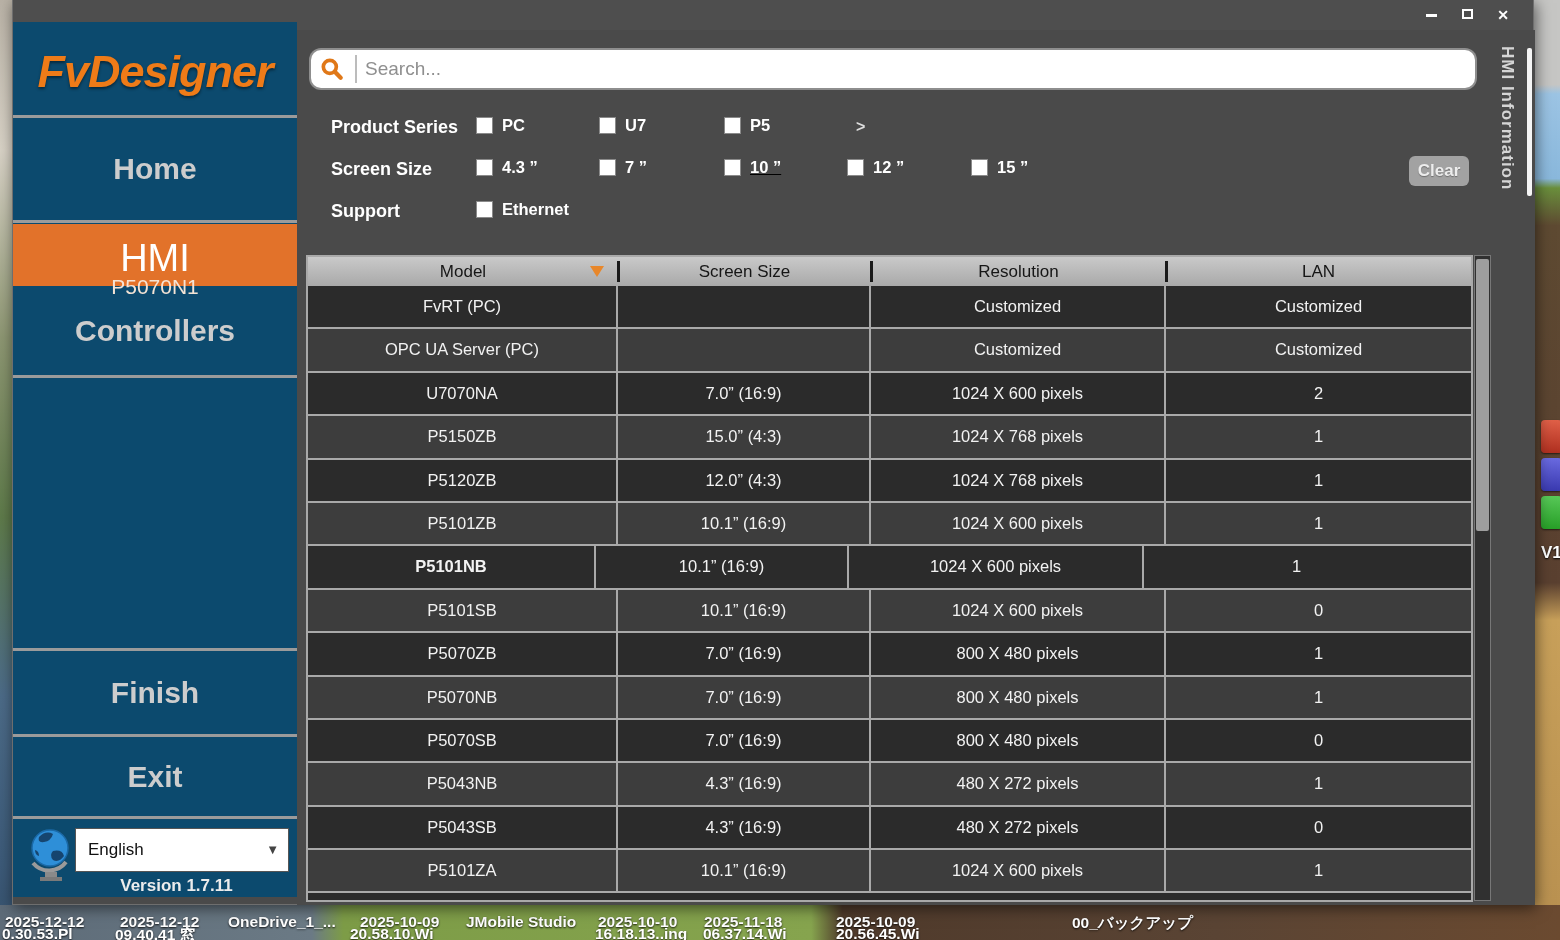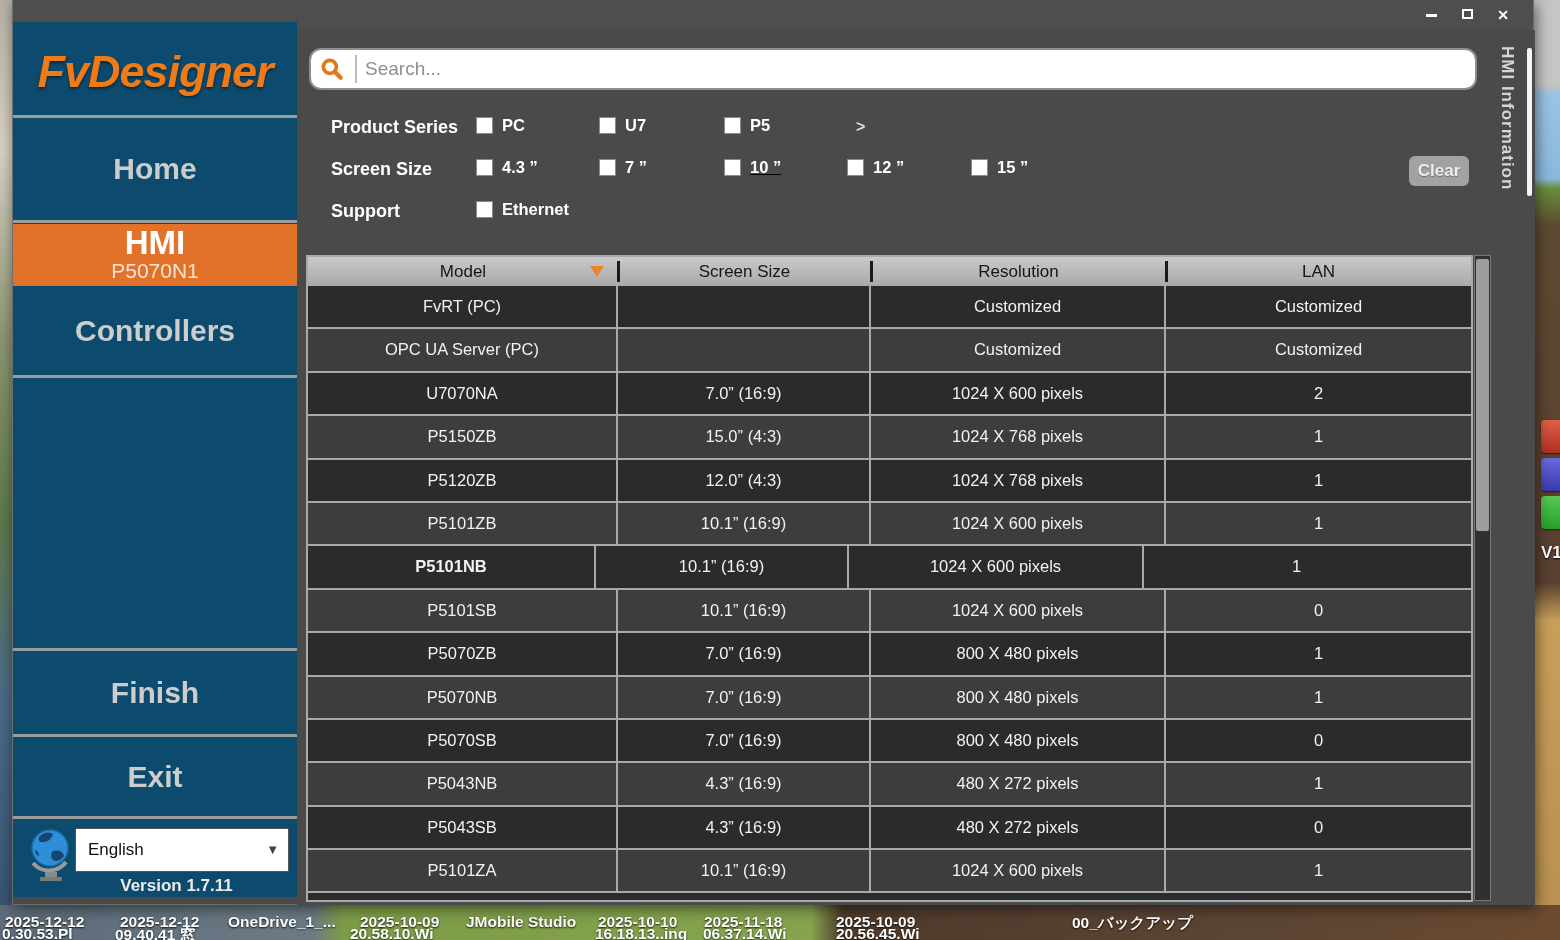--- a/index.html
+++ b/index.html
@@ -35,21 +35,21 @@
   .logo{position:absolute;top:8px;left:0;width:100%;height:84px;line-height:84px;text-align:center;
     font-size:45px;font-weight:bold;font-style:italic;color:#ee7b18;text-shadow:0 2px 3px rgba(0,0,0,.45);letter-spacing:-1px;}
   .sep{position:absolute;left:0;width:100%;height:3px;background:#9b9b9b;}
   .s1{top:93px}.s2{top:198px}.s3{top:353px}.s4{top:626px}.s5{top:712px}.s6{top:794px}
   .nav{position:absolute;left:0;width:100%;text-align:center;color:#cdcdcd;font-weight:bold;font-size:30px;cursor:pointer;}
   .nav.home{top:96px;height:102px;line-height:102px;}
   .nav.ctrl{top:264px;height:89px;line-height:89px;}
   .nav.finish{top:629px;height:83px;line-height:83px;}
   .nav.exit{top:716px;height:78px;line-height:78px;}
   .nav.hmi{top:202px;height:62px;background:#e2722a;color:#fff;}
-  .hmi-l1{font-size:33px;font-weight:bold;line-height:33px;margin-top:2px;}
+  .hmi-l1{font-size:38px;font-weight:normal;line-height:33px;margin-top:18px;}
   .hmi-l2{font-size:21px;font-weight:normal;color:#f5e4d5;line-height:24px;}
   .globe{position:absolute;left:8px;top:800px;width:56px;height:60px;}
   .lang{position:absolute;left:62px;top:806px;width:214px;height:44px;background:#fff;border:1px solid #555;
     font-size:17px;color:#111;line-height:42px;padding-left:12px;cursor:pointer;}
   .lang-arrow{position:absolute;right:9px;top:0;color:#444;font-size:13px;}
   .version{position:absolute;left:0;top:854px;width:284px;text-align:center;color:#ececec;font-size:17px;font-weight:bold;padding-left:43px;}
 
   
   .main{position:absolute;left:284px;top:30px;width:1196px;height:875px;background:#4a4a4a;}
   .search{position:absolute;left:14px;top:20px;width:1164px;height:38px;background:#fff;border-radius:10px;

